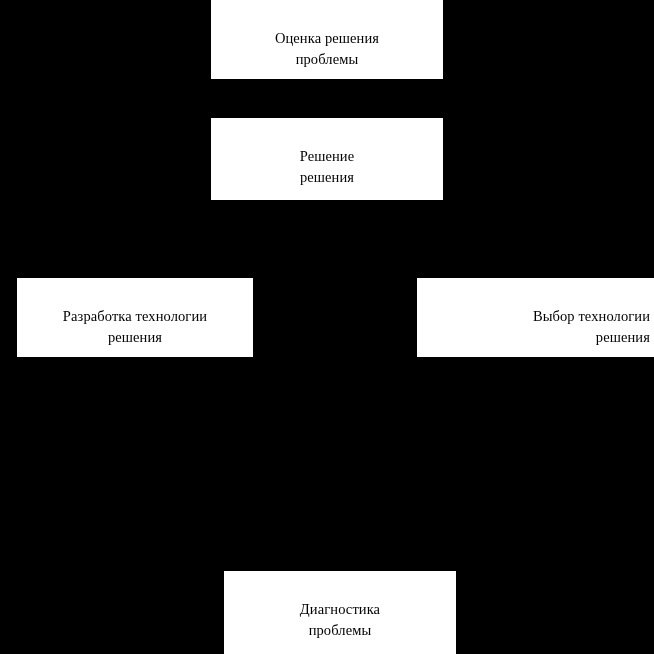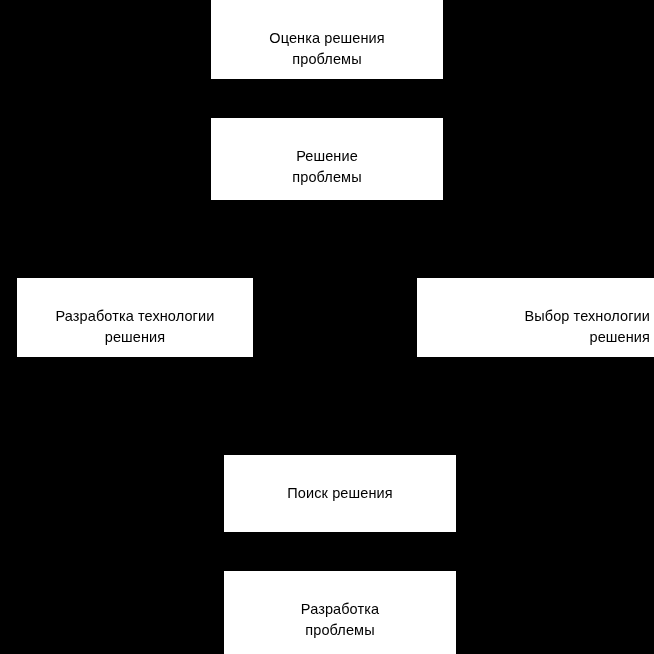--- a/index.html
+++ b/index.html
@@ -6,21 +6,21 @@
     margin: 0;
     padding: 0;
     background: #000000;
   }
   #canvas {
     position: relative;
     width: 654px;
     height: 654px;
     background: #000000;
     overflow: hidden;
-    font-family: Liberation Sans, sans-serif;
+    font-family: Liberation Serif, serif;
   }
   .node {
     position: absolute;
     background: #ffffff;
     color: #000000;
     box-sizing: border-box;
     padding-top: 7px;
     padding-left: 4px;
     padding-right: 4px;
     text-align: center;
@@ -36,35 +36,32 @@
 
 <div id="canvas">
 
   <div class="node" style="left:211px; top:0px; width:232px; height:79px;">
     <span>Оценка решения
 проблемы</span>
   </div>
 
   <div class="node" style="left:211px; top:118px; width:232px; height:82px;">
     <span>Решение
-проблемы</span>
+решения</span>
   </div>
 
   <div class="node" style="left:17px; top:278px; width:236px; height:79px;">
     <span>Разработка технологии
 решения</span>
   </div>
 
   <div class="node" style="left:417px; top:278px; width:237px; height:79px;text-align:right;">
     <span>Выбор технологии
 решения</span>
   </div>
 
-  <div class="node" style="left:224px; top:455px; width:232px; height:77px;">
-    <span>Поиск решения</span>
-  </div>
 
   <div class="node" style="left:224px; top:571px; width:232px; height:83px;">
-    <span>Разработка
+    <span>Диагностика
 проблемы</span>
   </div>
 
 </div>
 
 </body></html>

